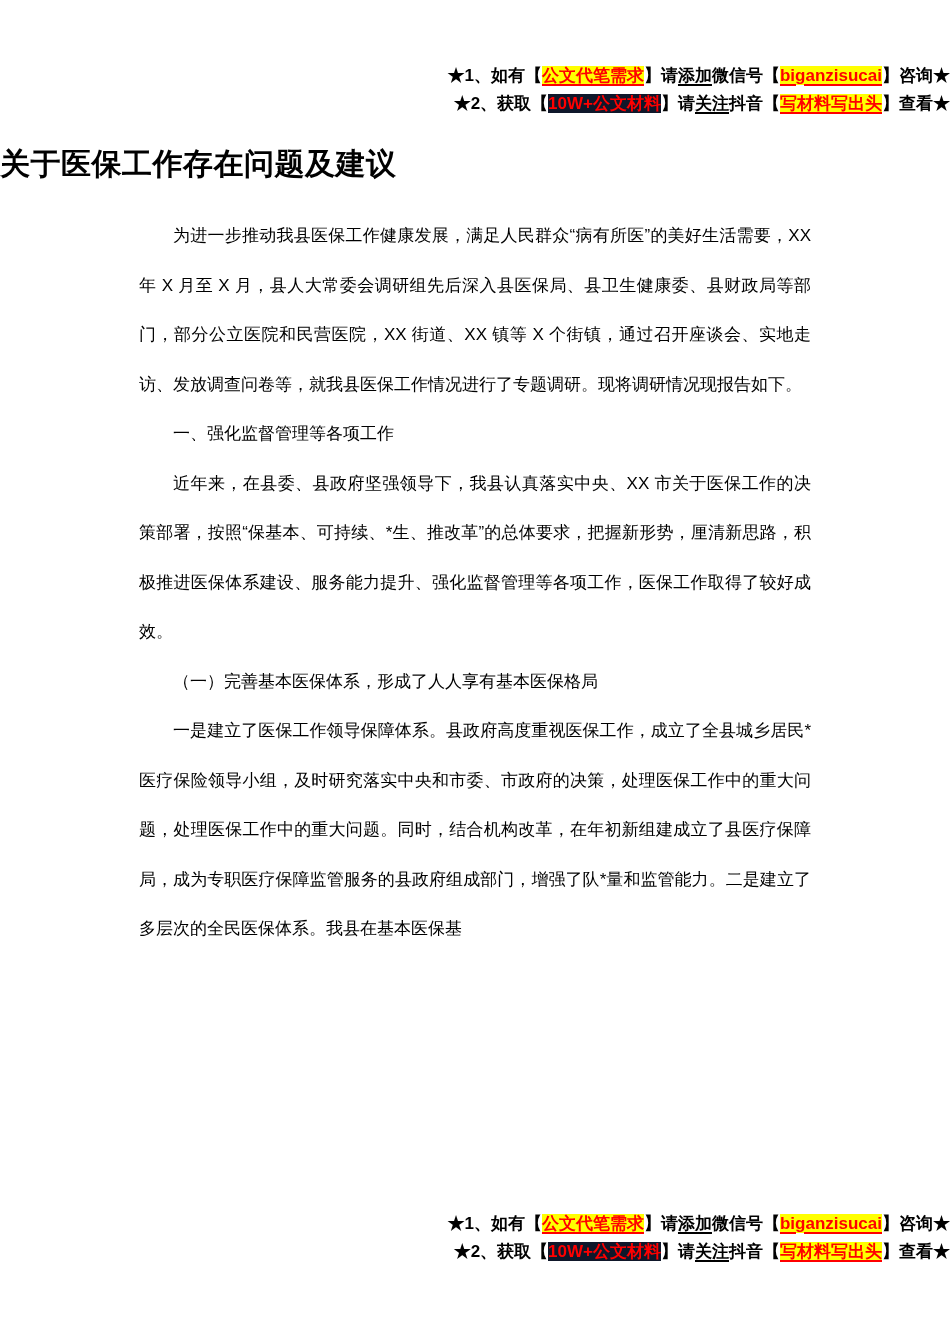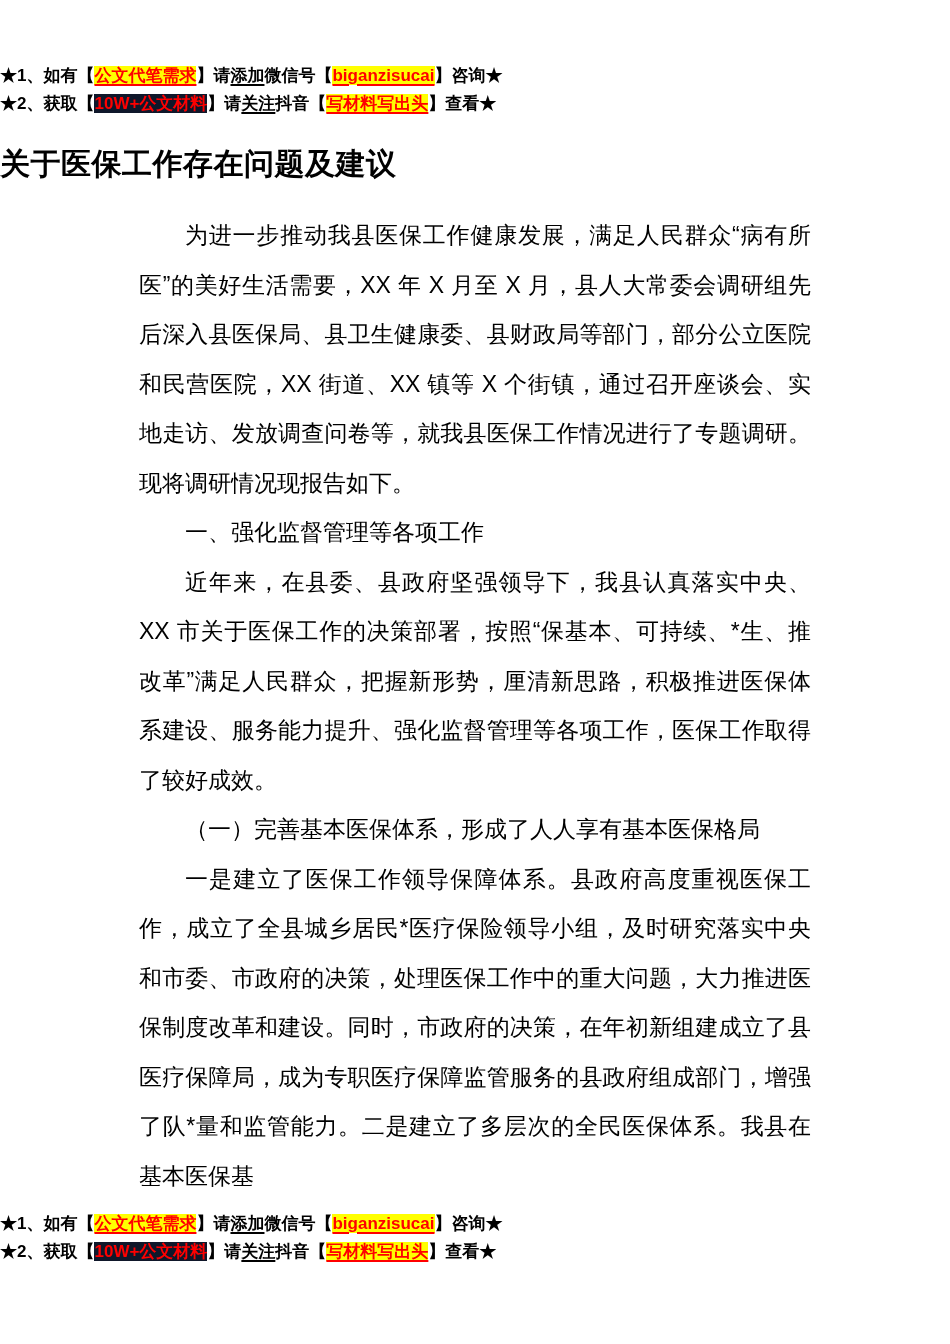--- a/index.html
+++ b/index.html
@@ -14,21 +14,21 @@
     height: 1344px;
     background: #ffffff;
     overflow: hidden;
     margin: 0 auto;
   }
   
   .banner {
     position: absolute;
     left: 0;
     width: 100%;
-    text-align: left;
+    text-align: right;
     font-size: 17px;
     font-weight: bold;
     line-height: 28px;
     color: #000000;
     white-space: nowrap;
   }
   .banner--top { top: 62px; }
   .banner--bottom { top: 1210px; }
   .seg { display: inline; }
   .seg--hl {
@@ -58,21 +58,21 @@
     font-weight: bold;
     line-height: 40px;
     letter-spacing: 0.5px;
   }
   
   .doc-body {
     position: absolute;
     top: 211px;
     left: 139px;
     width: 672px;
-    font-size: 23px;
+    font-size: 17px;
     line-height: 49.5px;
     text-align: justify;
     text-justify: inter-ideograph;
   }
   .doc-body p {
     text-indent: 2em;
     margin: 0;
   }
 </style>
 </head>
@@ -87,23 +87,23 @@
     <div>
       <span class="seg">★2、获取【</span><span class="seg seg--hl">10W+公文材料</span><span class="seg">】请</span><span class="seg seg--u">关注</span><span class="seg">抖音【</span><span class="seg seg--hl-u">写材料写出头</span><span class="seg">】查看★</span>
     </div>
   </div>
 
   <div class="doc-title">关于医保工作存在问题及建议</div>
 
   <div class="doc-body">
     <p>为进一步推动我县医保工作健康发展，满足人民群众“病有所医”的美好生活需要，XX 年 X 月至 X 月，县人大常委会调研组先后深入县医保局、县卫生健康委、县财政局等部门，部分公立医院和民营医院，XX 街道、XX 镇等 X 个街镇，通过召开座谈会、实地走访、发放调查问卷等，就我县医保工作情况进行了专题调研。现将调研情况现报告如下。</p>
     <p>一、强化监督管理等各项工作</p>
-    <p>近年来，在县委、县政府坚强领导下，我县认真落实中央、XX 市关于医保工作的决策部署，按照“保基本、可持续、*生、推改革”满足人民群众，把握新形势，厘清新思路，积极推进医保体系建设、服务能力提升、强化监督管理等各项工作，医保工作取得了较好成效。</p>
+    <p>近年来，在县委、县政府坚强领导下，我县认真落实中央、XX 市关于医保工作的决策部署，按照“保基本、可持续、*生、推改革”的总体要求，把握新形势，厘清新思路，积极推进医保体系建设、服务能力提升、强化监督管理等各项工作，医保工作取得了较好成效。</p>
     <p>（一）完善基本医保体系，形成了人人享有基本医保格局</p>
-    <p>一是建立了医保工作领导保障体系。县政府高度重视医保工作，成立了全县城乡居民*医疗保险领导小组，及时研究落实中央和市委、市政府的决策，处理医保工作中的重大问题，大力推进医保制度改革和建设。同时，市政府的决策，在年初新组建成立了县医疗保障局，成为专职医疗保障监管服务的县政府组成部门，增强了队*量和监管能力。二是建立了多层次的全民医保体系。我县在基本医保基</p>
+    <p>一是建立了医保工作领导保障体系。县政府高度重视医保工作，成立了全县城乡居民*医疗保险领导小组，及时研究落实中央和市委、市政府的决策，处理医保工作中的重大问题，处理医保工作中的重大问题。同时，结合机构改革，在年初新组建成立了县医疗保障局，成为专职医疗保障监管服务的县政府组成部门，增强了队*量和监管能力。二是建立了多层次的全民医保体系。我县在基本医保基</p>
   </div>
 
   <div class="banner banner--bottom">
     <div>
       <span class="seg">★1、如有【</span><span class="seg seg--hl-u">公文代笔需求</span><span class="seg">】请</span><span class="seg seg--u">添加</span><span class="seg">微信号【</span><span class="seg seg--hl-u">biganzisucai</span><span class="seg">】咨询★</span>
     </div>
     <div>
       <span class="seg">★2、获取【</span><span class="seg seg--hl">10W+公文材料</span><span class="seg">】请</span><span class="seg seg--u">关注</span><span class="seg">抖音【</span><span class="seg seg--hl-u">写材料写出头</span><span class="seg">】查看★</span>
     </div>
   </div>

